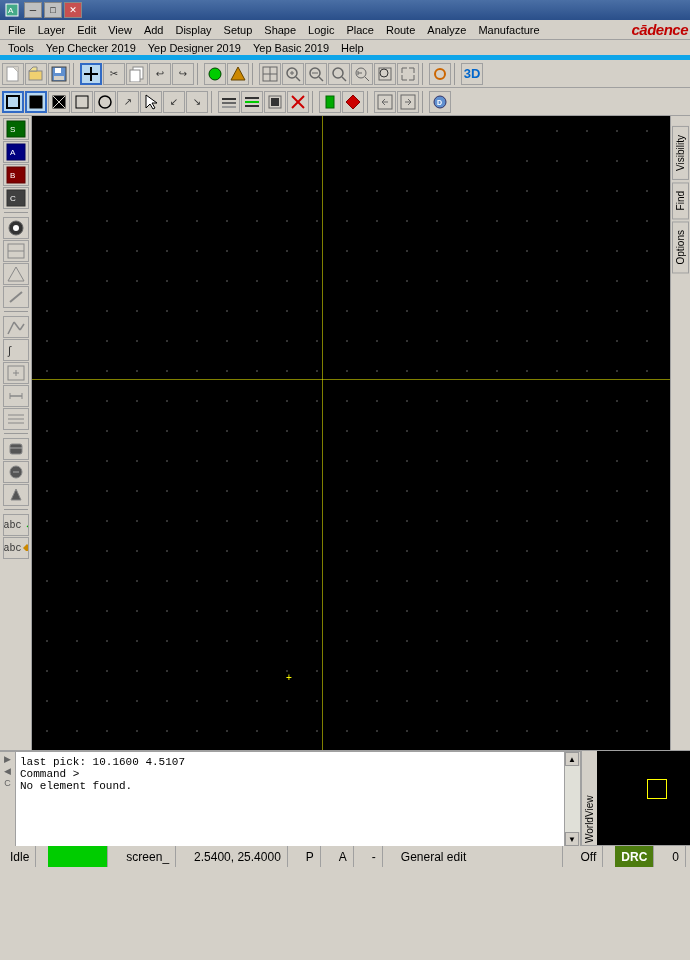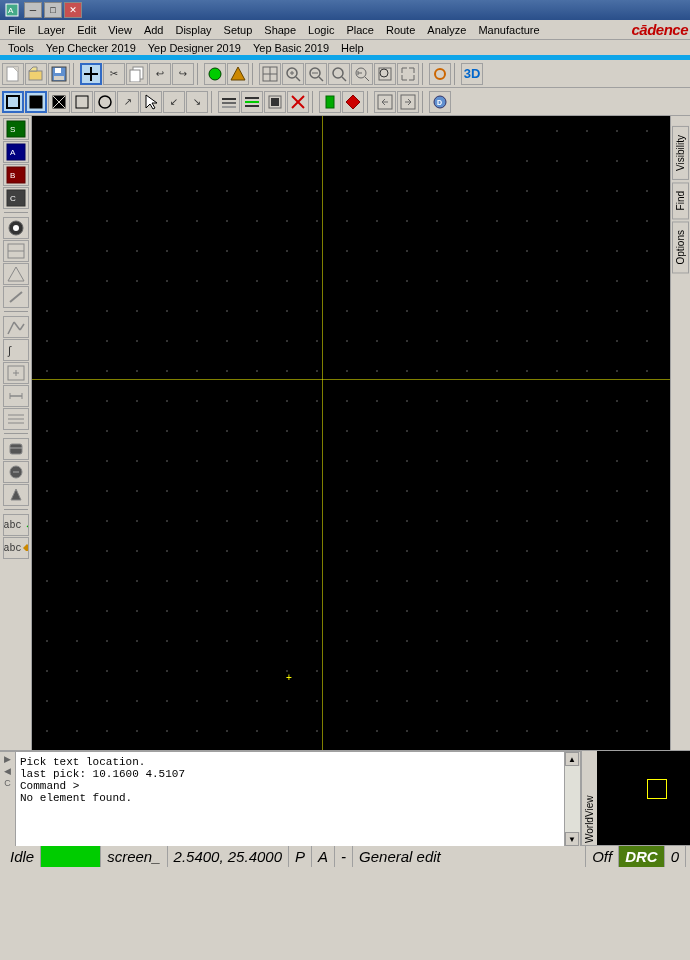--- a/index.html
+++ b/index.html
@@ -209,23 +209,22 @@
     }
 
     
     #status-bar {
       height: 22px;
       background: #d4d0c8;
       border-top: 1px solid #a0a0a0;
       display: flex;
       align-items: center;
       padding: 0 4px;
-      font-size: 15px;
-      gap: 0;
-      font-style: italic;
+      font-size: 12px;
+      gap: 12px;
     }
     .status-item {
       padding: 0 6px;
       border-right: 1px solid #a0a0a0;
       height: 100%;
       display: flex;
       align-items: center;
       white-space: nowrap;
     }
     .status-item.green-box {
@@ -654,21 +653,20 @@
 
 <div style="display:flex; height:95px; border-top:1px solid #a0a0a0;">
 
   <div id="console-area" style="flex:1; height:95px; display:flex;">
     <div id="console-icon-bar">
       <div class="console-icon" style="font-size:9px; color:#666;">▶</div>
       <div class="console-icon" style="font-size:9px; color:#666;">◀</div>
       <div class="console-icon" style="font-size:9px; color:#666;">C</div>
     </div>
     <div id="console-text">
-      <div>Pick text location.</div>
       <div>last pick:  10.1600 4.5107</div>
       <div>Command &gt;</div>
       <div>No element found.</div>
     </div>
     <div id="console-scroll">
       <div class="scroll-btn">▲</div>
       <div class="scroll-track"></div>
       <div class="scroll-btn">▼</div>
     </div>
   </div>

